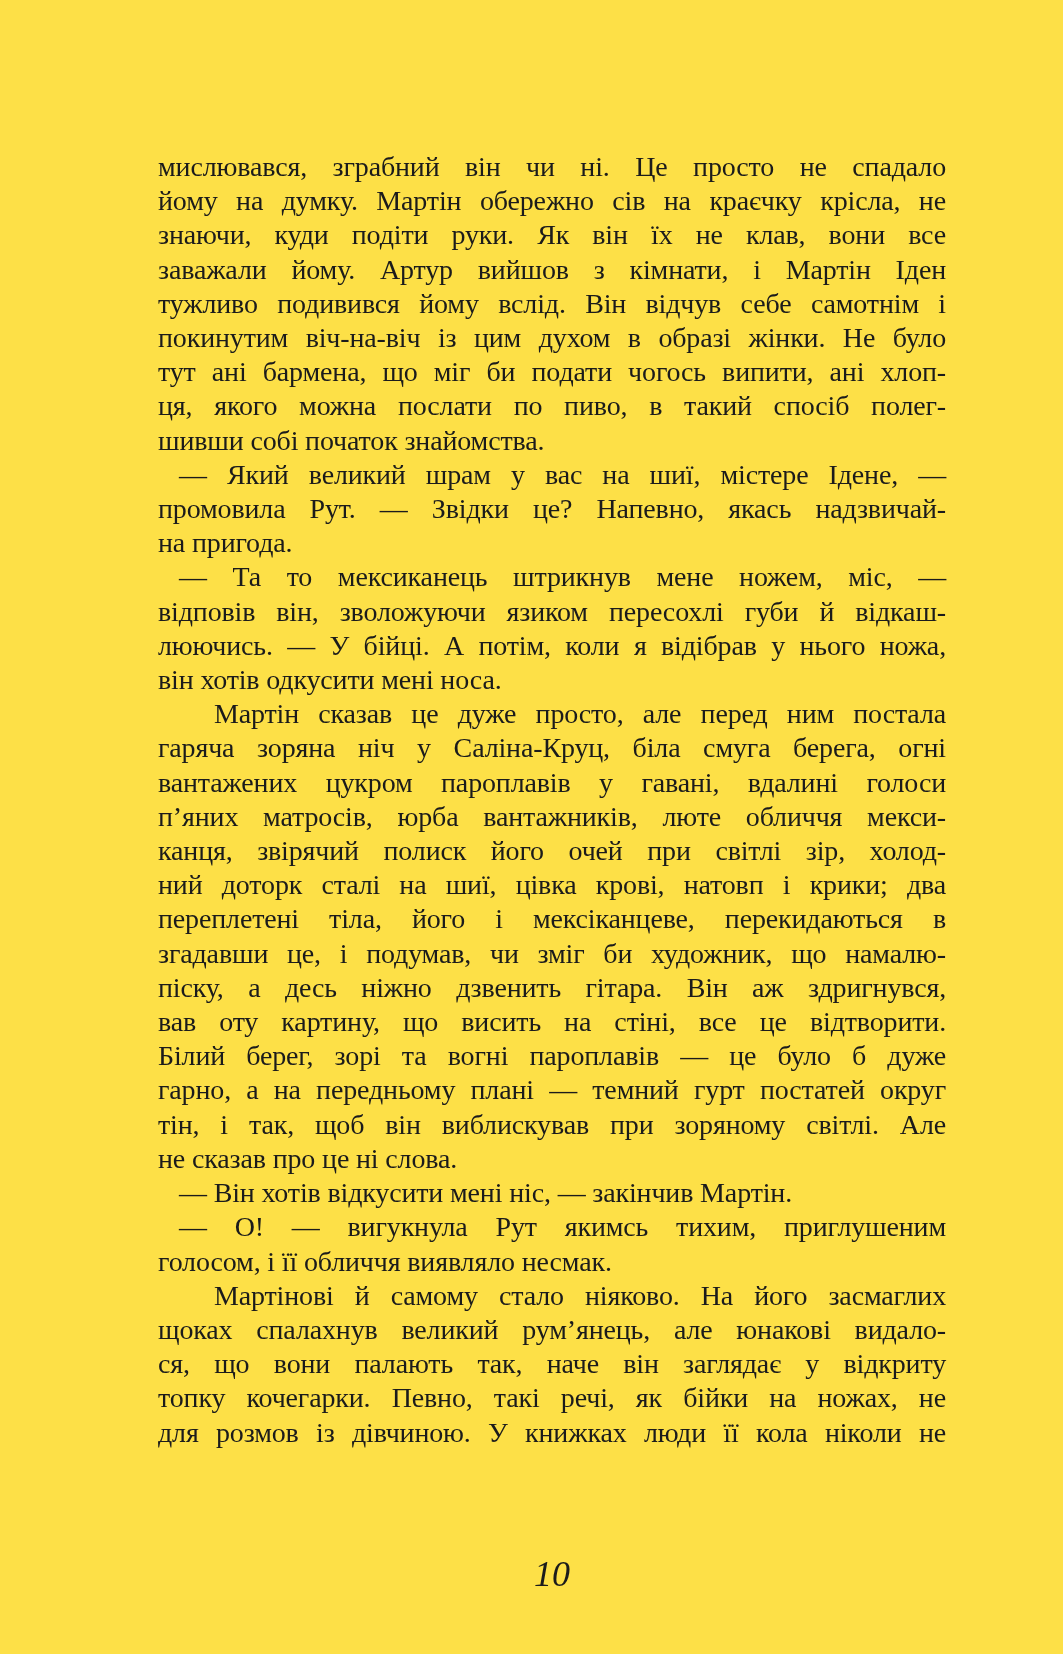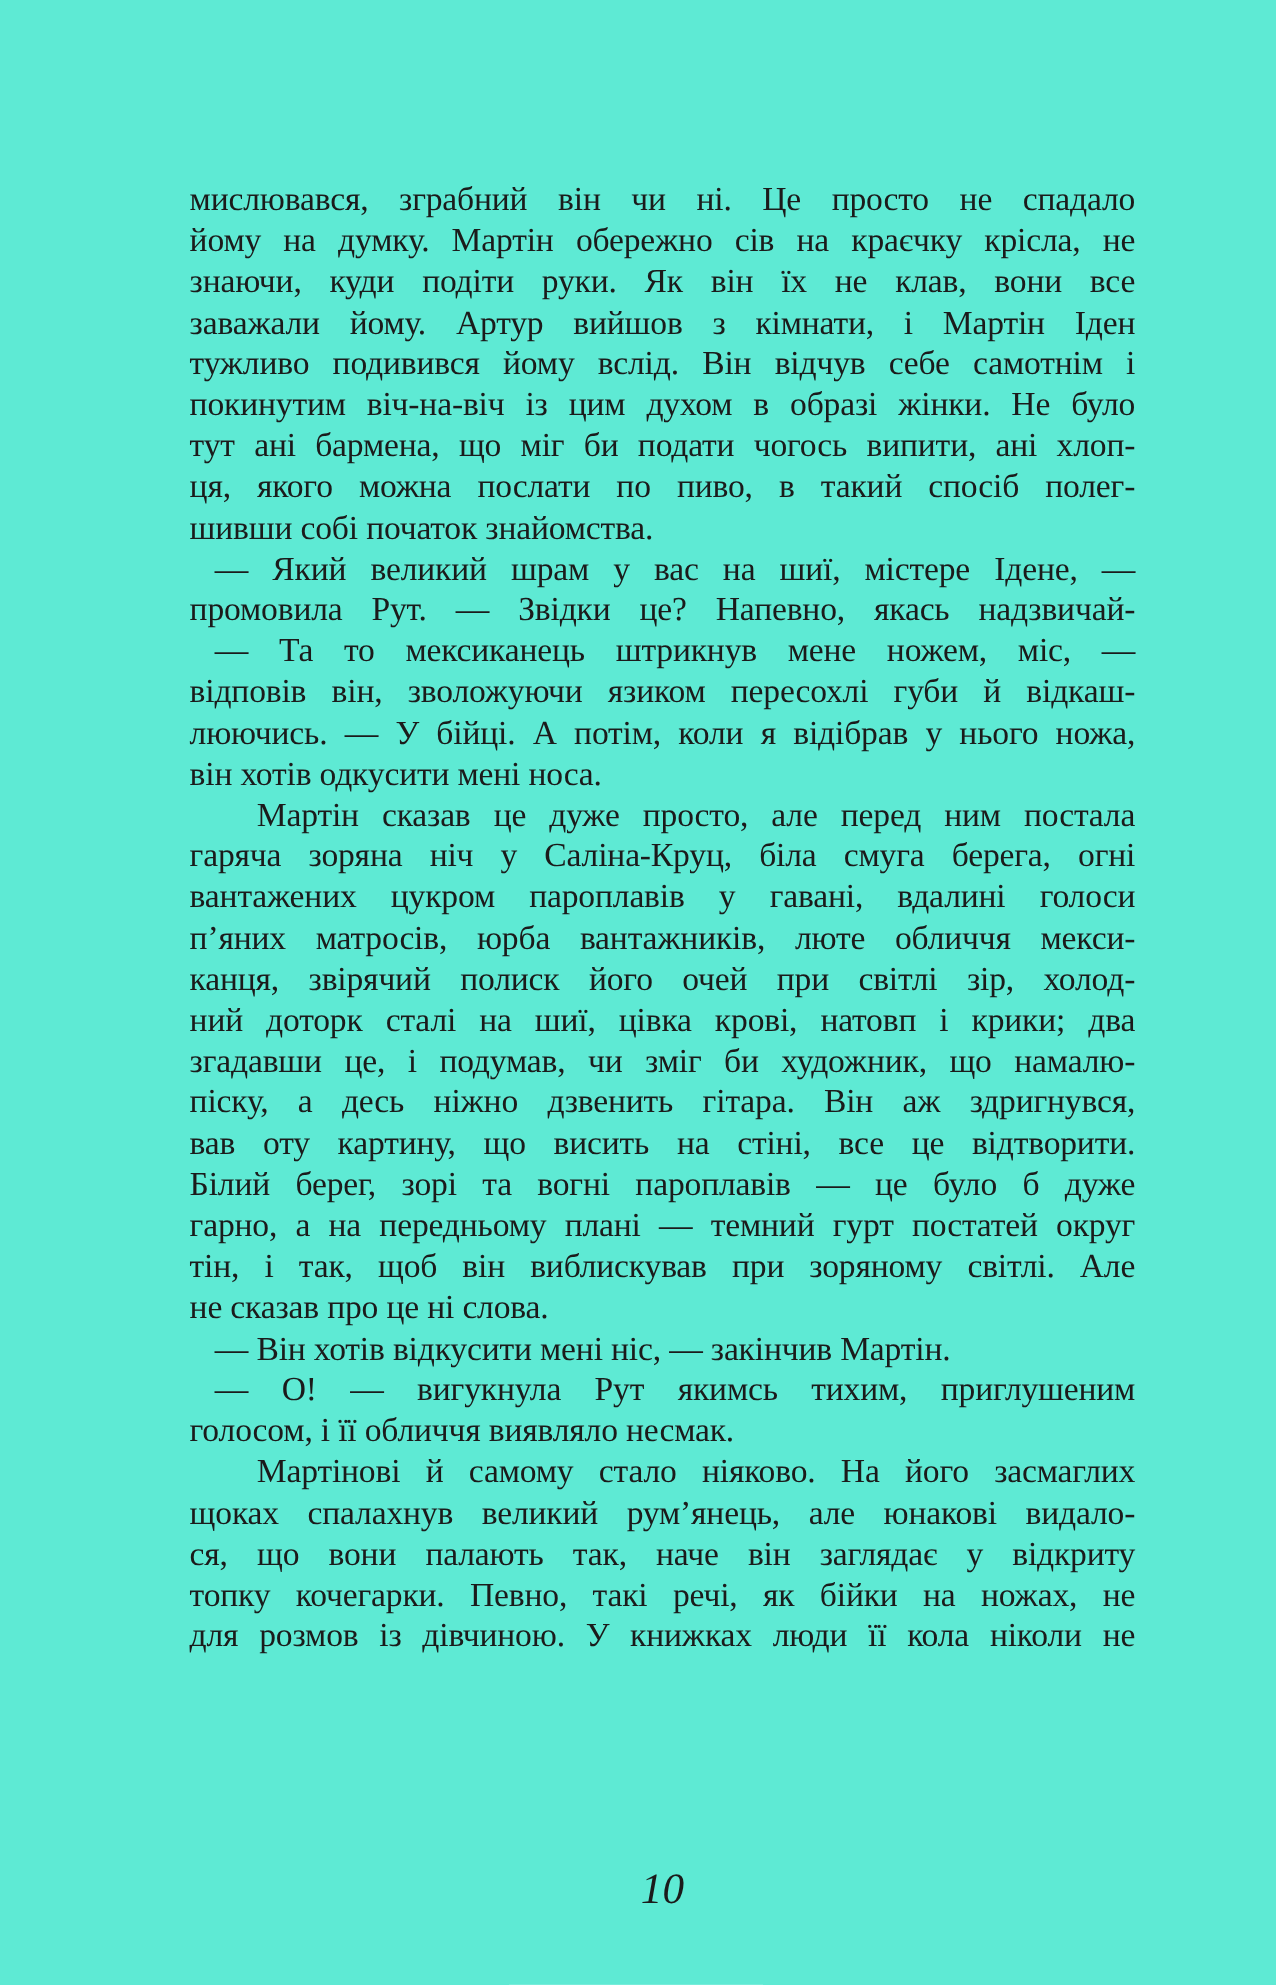--- a/index.html
+++ b/index.html
@@ -46,50 +46,52 @@
     text-align: center;
     font-style: italic;
     font-size: 36px;
     line-height: 40px;
     color: #1b1b1b;
   }
 </style>
 </head>
 <body style="background: rgb(251, 251, 248);">
 
-<div class="page" style="background: #5eead4;">
+<div class="page" style="background: #fde047;">
   <div class="text-block" style="color: rgb(27, 27, 27);">
       <div class="paragraph">
         <div class="line no-indent">мислювався, зграбний він чи ні. Це просто не спадало</div>
         <div class="line">йому на думку. Мартін обережно сів на краєчку крісла, не</div>
         <div class="line">знаючи, куди подіти руки. Як він їх не клав, вони все</div>
         <div class="line">заважали йому. Артур вийшов з кімнати, і Мартін Іден</div>
         <div class="line">тужливо подивився йому вслід. Він відчув себе самотнім і</div>
         <div class="line">покинутим віч-на-віч із цим духом в образі жінки. Не було</div>
         <div class="line">тут ані бармена, що міг би подати чогось випити, ані хлоп-</div>
         <div class="line">ця, якого можна послати по пиво, в такий спосіб полег-</div>
         <div class="line para-end">шивши собі початок знайомства.</div>
       </div>
       <div class="paragraph">
         <div class="line indent-dlg">— Який великий шрам у вас на шиї, містере Ідене, —</div>
         <div class="line">промовила Рут. — Звідки це? Напевно, якась надзвичай-</div>
+        <div class="line para-end">на пригода.</div>
       </div>
       <div class="paragraph">
         <div class="line indent-dlg">— Та то мексиканець штрикнув мене ножем, міс, —</div>
         <div class="line">відповів він, зволожуючи язиком пересохлі губи й відкаш-</div>
         <div class="line">люючись. — У бійці. А потім, коли я відібрав у нього ножа,</div>
         <div class="line para-end">він хотів одкусити мені носа.</div>
       </div>
       <div class="paragraph">
         <div class="line indent-narr">Мартін сказав це дуже просто, але перед ним постала</div>
         <div class="line">гаряча зоряна ніч у Саліна-Круц, біла смуга берега, огні</div>
         <div class="line">вантажених цукром пароплавів у гавані, вдалині голоси</div>
         <div class="line">п’яних матросів, юрба вантажників, люте обличчя мекси-</div>
         <div class="line">канця, звірячий полиск його очей при світлі зір, холод-</div>
         <div class="line">ний доторк сталі на шиї, цівка крові, натовп і крики; два</div>
+        <div class="line">переплетені тіла, його і мексіканцеве, перекидаються в</div>
         <div class="line">згадавши це, і подумав, чи зміг би художник, що намалю-</div>
         <div class="line">піску, а десь ніжно дзвенить гітара. Він аж здригнувся,</div>
         <div class="line">вав оту картину, що висить на стіні, все це відтворити.</div>
         <div class="line">Білий берег, зорі та вогні пароплавів — це було б дуже</div>
         <div class="line">гарно, а на передньому плані — темний гурт постатей округ</div>
         <div class="line">тін, і так, щоб він виблискував при зоряному світлі. Але</div>
         <div class="line para-end">не сказав про це ні слова.</div>
       </div>
       <div class="paragraph">
         <div class="line indent-dlg para-end">— Він хотів відкусити мені ніс, — закінчив Мартін.</div>

